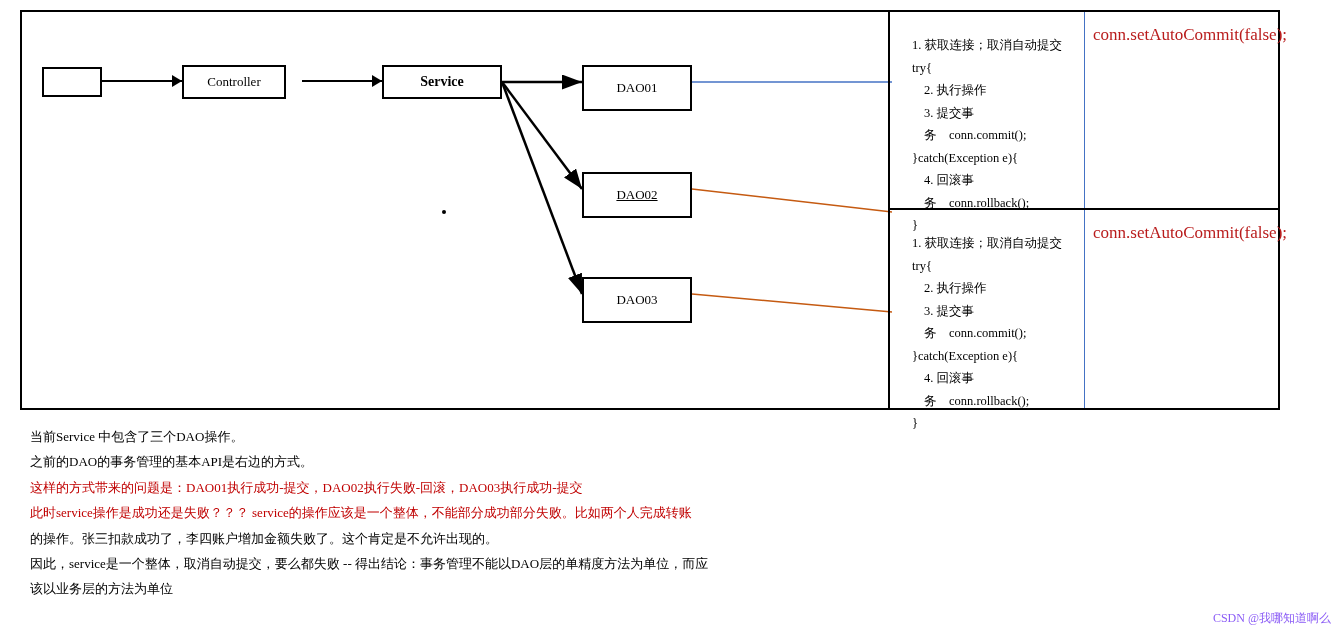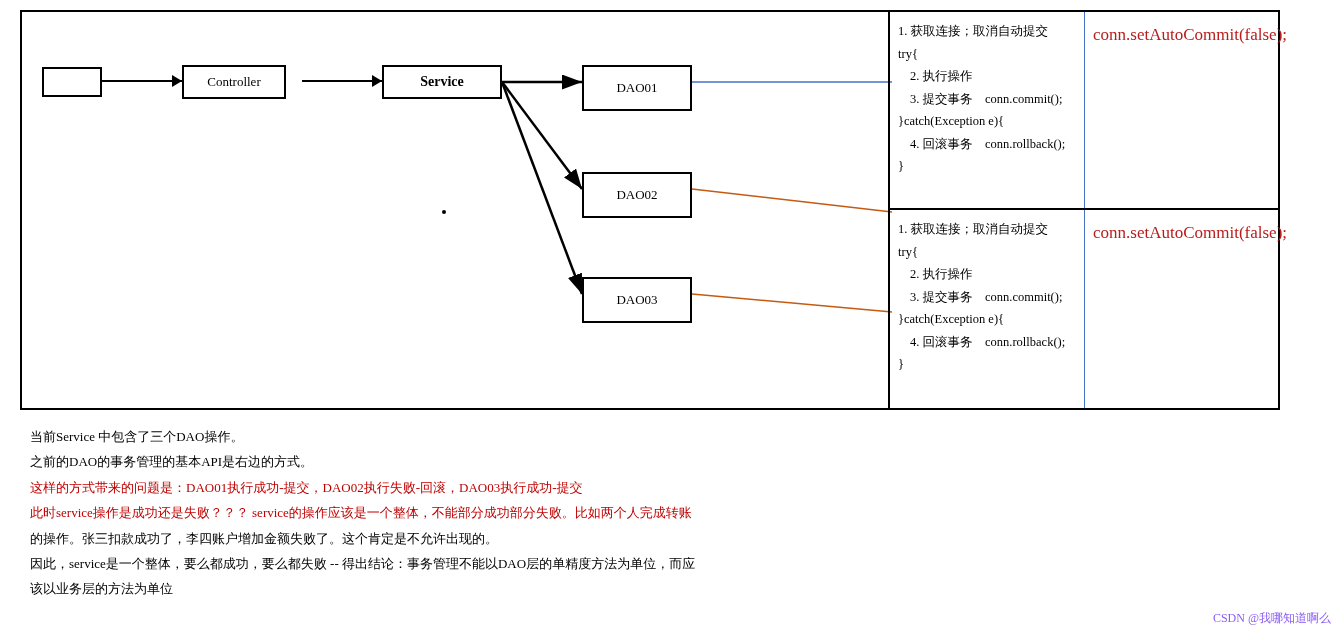--- a/index.html
+++ b/index.html
@@ -116,20 +116,21 @@
     }
 
     .dao01-box {
       left: 560px;
       top: 53px;
     }
 
     .dao02-box {
       left: 560px;
       top: 160px;
+      text-decoration: underline;
     }
 
     .dao03-box {
       left: 560px;
       top: 265px;
       align-items: center;
     }
 
     
     .diagram-svg {
@@ -162,21 +163,21 @@
       border-bottom: none;
     }
 
     .transaction-left {
       position: absolute;
       left: 0;
       top: 0;
       width: 195px;
       height: 100%;
       border-right: 1px solid #4472c4;
-      padding: 8px;
+      padding: 22px;
       font-size: 12.5px;
       line-height: 1.8;
     }
 
     .transaction-right {
       position: absolute;
       left: 195px;
       top: 0;
       width: 195px;
       height: 100%;
@@ -305,20 +306,20 @@
   <div class="description-area">
     <p>当前Service 中包含了三个DAO操作。</p>
     <p>之前的DAO的事务管理的基本API是右边的方式。</p>
     <p>
       <span style="color:#c00000;">这样的方式带来的问题是：DAO01执行成功-提交，DAO02执行失败-回滚，DAO03执行成功-提交</span>
     </p>
     <p>
       <span style="color:#c00000;">此时service操作是成功还是失败？？？  service的操作应该是一个整体，不能部分成功部分失败。比如两个人完成转账</span>
     </p>
     <p>的操作。张三扣款成功了，李四账户增加金额失败了。这个肯定是不允许出现的。</p>
-    <p>因此，service是一个整体，要么都成功，要么都失败 -- 得出结论：事务管理不能以DAO层的单精度方法为单位，而应</p>
+    <p>因此，service是一个整体，取消自动提交，要么都失败 -- 得出结论：事务管理不能以DAO层的单精度方法为单位，而应</p>
     <p>该以业务层的方法为单位</p>
   </div>
 </div>
 
 <div class="watermark">
   <span>CSDN @我哪知道啊么</span>
 </div>
 
 </body></html>

